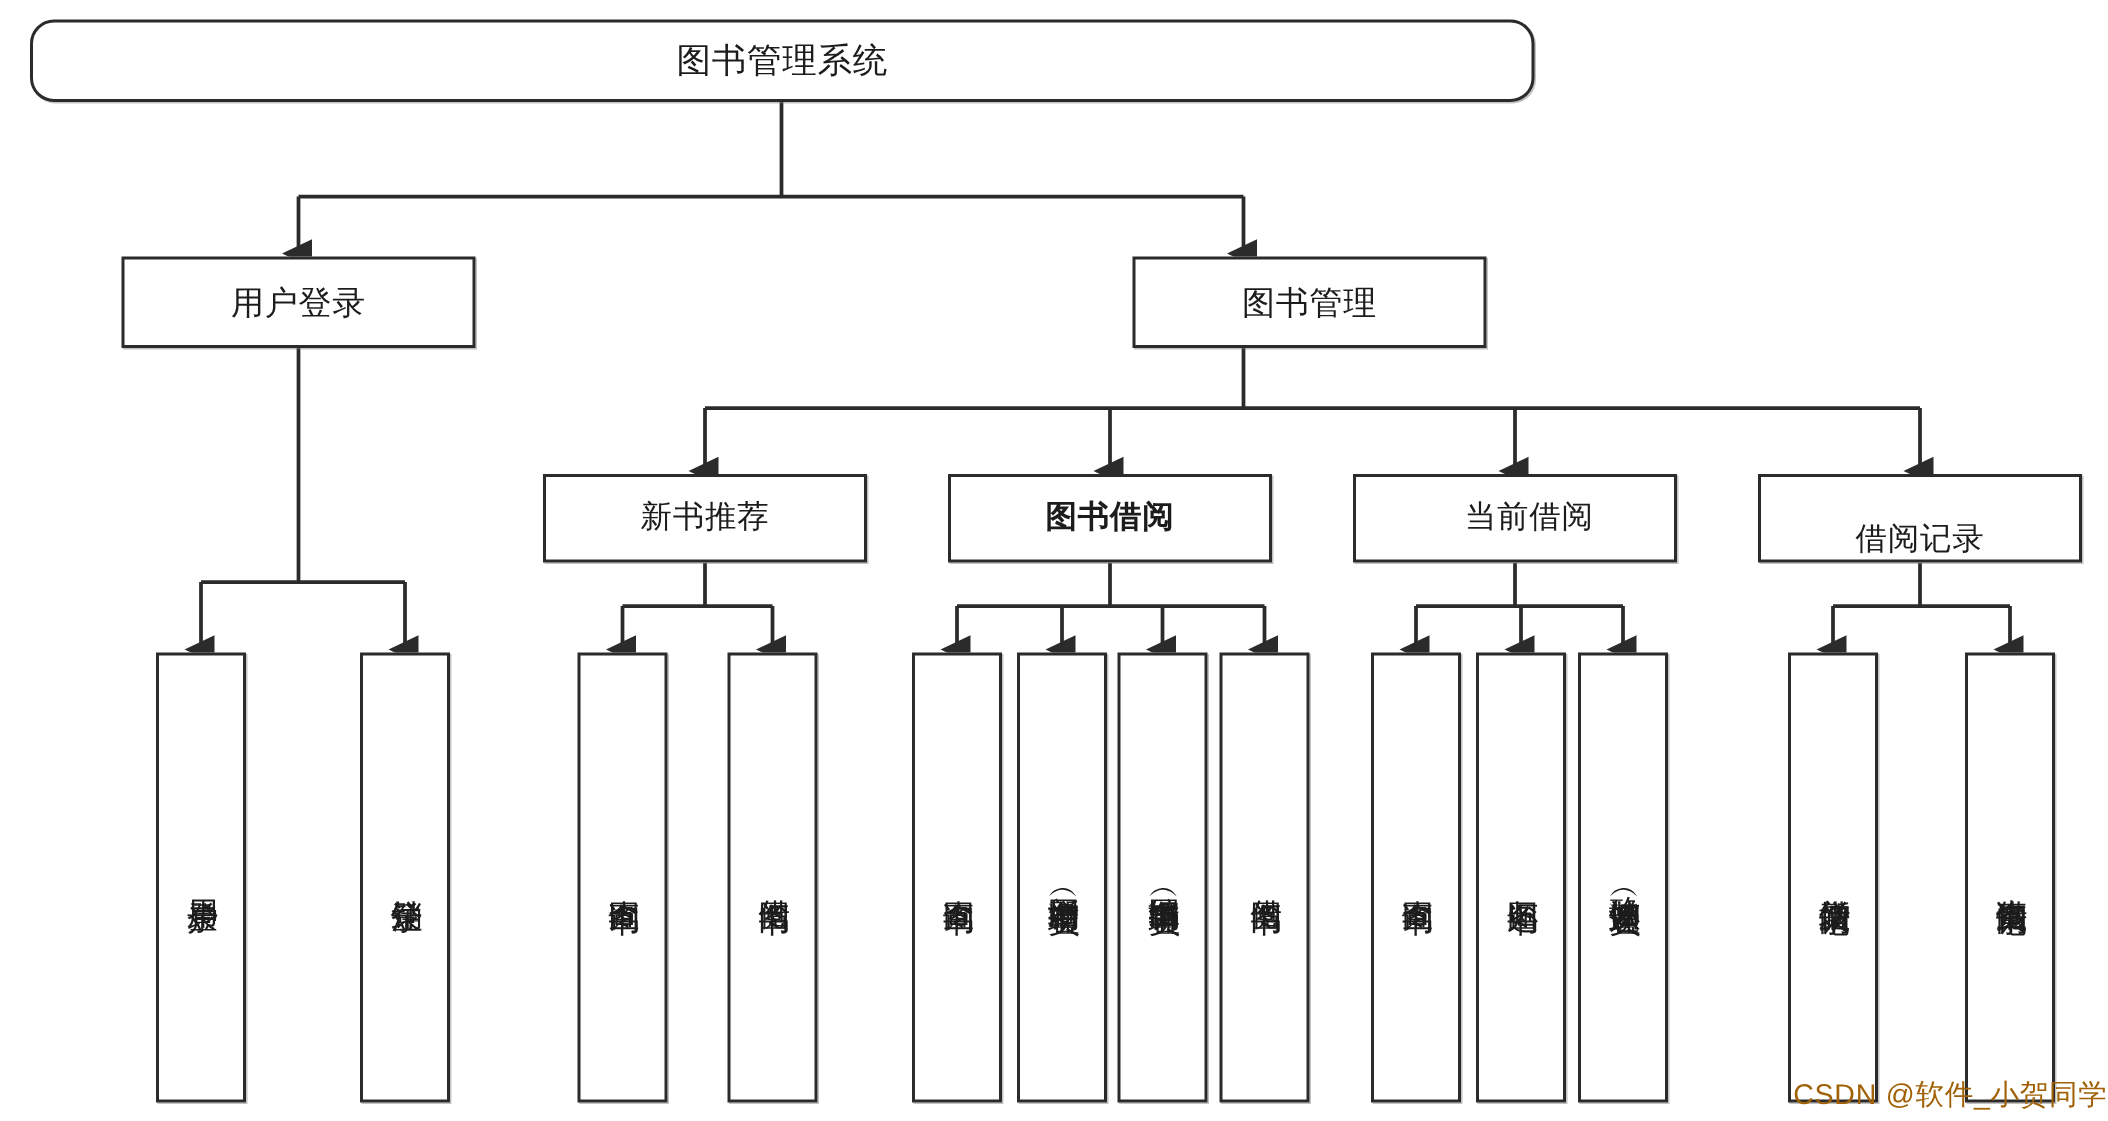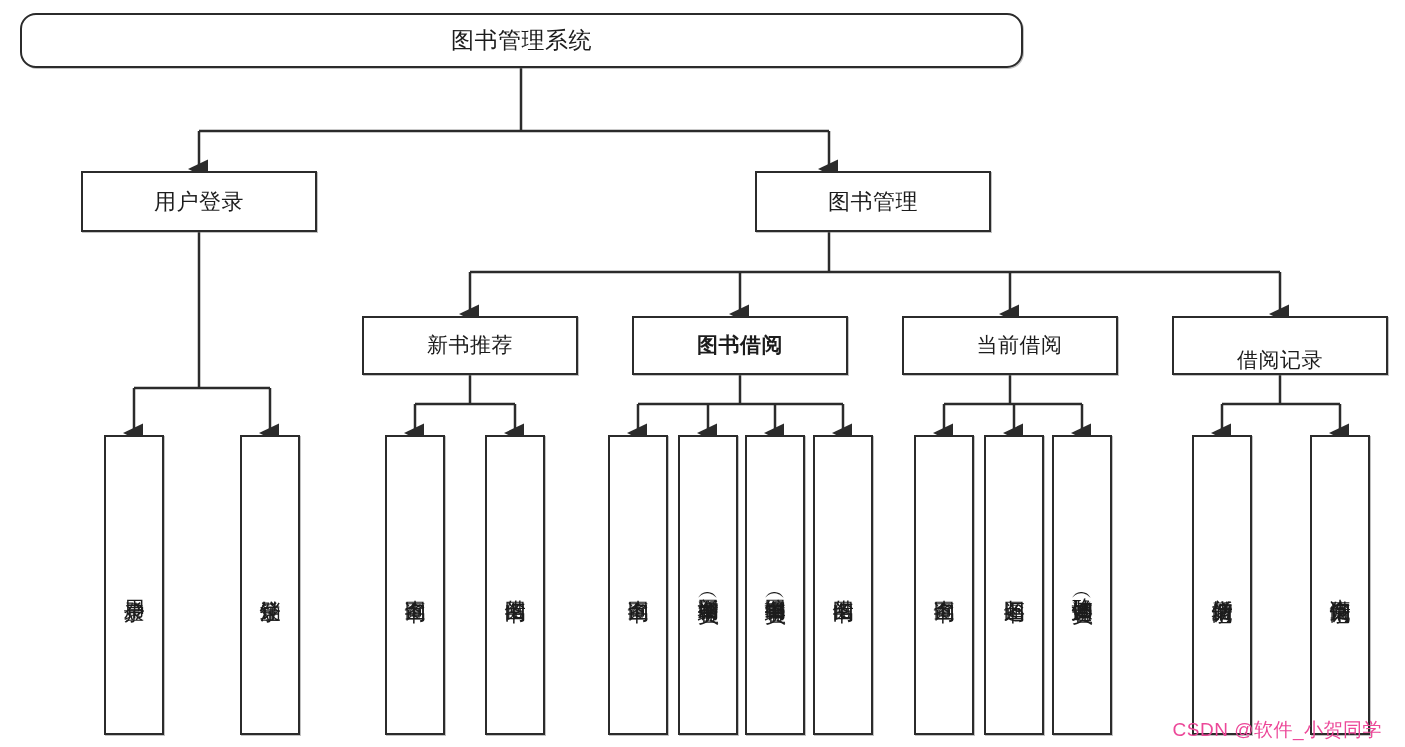--- a/index.html
+++ b/index.html
@@ -60,24 +60,24 @@
   }
   .node-leaf .label {
     writing-mode: vertical-rl;
     text-orientation: upright;
     line-height: 1.06;
     letter-spacing: 1px;
     white-space: nowrap;
   }
   .watermark {
     position: absolute;
-    right: 23px;
+    right: 0;
     bottom: 4px;
     font-size: 19px;
-    color: #ec4899;
+    color: #a16207;
     letter-spacing: 0.5px;
     white-space: nowrap;
   }
 </style>
 </head>
 <body>
 
 <div id="diagram-canvas">
 
   <svg id="edge-layer" viewBox="0 0 1405 747" xmlns="http://www.w3.org/2000/svg">

